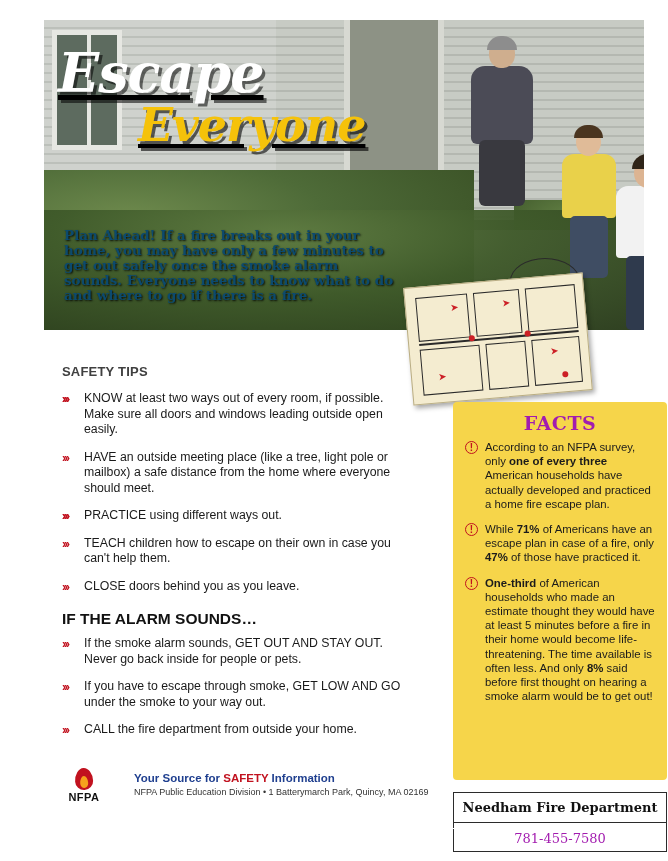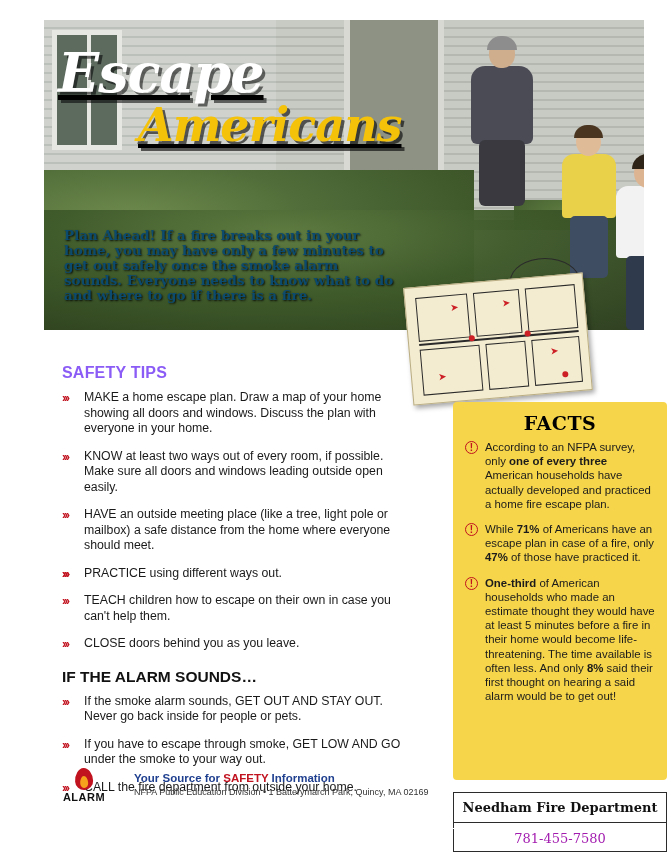--- a/index.html
+++ b/index.html
@@ -150,22 +150,22 @@
   }
 
   
   .content {
     position: absolute;
     left: 44px; top: 340px; width: 600px;
   }
   .section-head {
     font-family: "Liberation Sans", sans-serif;
     font-weight: bold;
-    font-size: 16px;
-    color: #8b5cf6;
+    font-size: 13px;
+    color: #404040;
     margin: 0 0 8px 18px;
     letter-spacing: .2px;
   }
   .tips {
     position: absolute;
     left: 18px; top: 24px; width: 345px;
   }
   .tip {
     position: relative;
     padding-left: 22px;
@@ -196,21 +196,21 @@
     width: 214px; height: 378px;
     background: #f6d54a;
     border-radius: 4px;
   }
   .facts h2 {
     margin: 10px 0 6px 0;
     text-align: center;
     font-family: "DejaVu Serif", serif;
     font-weight: bold;
     font-size: 19px;
-    color: #000000;
+    color: #a21caf;
     letter-spacing: .5px;
   }
   .fact {
     position: relative;
     margin: 0 12px 11px 12px;
     padding-left: 20px;
     font-size: 11.4px;
     line-height: 14.2px;
     color: #1b1b1b;
   }
@@ -325,21 +325,21 @@
     <div class="person p-kid2">
       <div class="body"></div>
         <div class="legs"></div>
         <div class="head"></div>
         <div class="hair"></div>
     </div>
   </div>
 
   <div class="title-wrap">
     <div class="title-escape">Escape</div>
-    <div class="title-planning">Americans</div>
+    <div class="title-planning">Everyone</div>
   </div>
 
   <div class="intro">Plan Ahead! If a fire breaks out in your home, you may have only a few minutes to get out safely once the smoke alarm sounds. Everyone needs to know what to do and where to go if there is a fire.</div>
 
   <div class="smokebubble"></div>
   <div class="floorplan">
     <div class="fp-room" style="left:10px;  top:10px;  width:52px; height:44px;"></div>
     <div class="fp-room" style="left:68px;  top:10px;  width:46px; height:44px;"></div>
     <div class="fp-room" style="left:120px; top:10px;  width:50px; height:44px;"></div>
     <div class="fp-room" style="left:10px;  top:62px;  width:60px; height:46px;"></div>
@@ -353,21 +353,21 @@
     <div class="fp-dot" style="left:60px; top:52px;"></div>
     <div class="fp-dot" style="left:116px; top:52px;"></div>
     <div class="fp-dot" style="left:150px; top:96px;"></div>
   </div>
 
   <div class="content">
 
     <div class="tips">
       <div class="section-head" style="margin-left:0">SAFETY TIPS</div>
       <div id="safety-list">
-          <div class="tip"><span class="chev">›››</span><span>MAKE a home escape plan. Draw a map of your home showing all doors and windows. Discuss the plan with everyone in your home.</span></div>
+          <div class="tip"><span class="chev">›››</span></div>
           <div class="tip"><span class="chev">›››</span><span>KNOW at least two ways out of every room, if possible. Make sure all doors and windows leading outside open easily.</span></div>
           <div class="tip"><span class="chev">›››</span><span>HAVE an outside meeting place (like a tree, light pole or mailbox) a safe distance from the home where everyone should meet.</span></div>
           <div class="tip"><span class="chev">›››</span></div>
           <div class="tip"><span class="chev">›››</span><span>PRACTICE using different ways out.</span></div>
           <div class="tip"><span class="chev">›››</span><span>TEACH children how to escape on their own in case you can't help them.</span></div>
           <div class="tip"><span class="chev">›››</span><span>CLOSE doors behind you as you leave.</span></div>
         </div>
 
       <div class="alarm-head">IF THE ALARM SOUNDS…</div>
       <div id="alarm-list">
@@ -375,35 +375,35 @@
           <div class="tip"><span class="chev">›››</span><span>If you have to escape through smoke, GET LOW AND GO under the smoke to your way out.</span></div>
           <div class="tip"><span class="chev">›››</span><span>CALL the fire department from outside your home.</span></div>
         </div>
     </div>
 
     <div class="facts">
       <h2>FACTS</h2>
       <div id="facts-list">
           <div class="fact"><span class="bang">!</span><span><span>According to an NFPA survey, only </span><b>one of every three</b><span> American households have actually developed and practiced a home fire escape plan.</span></span></div>
           <div class="fact"><span class="bang">!</span><span><span>While </span><b>71%</b><span> of Americans have an escape plan in case of a fire, only </span><b>47%</b><span> of those have practiced it.</span></span></div>
-          <div class="fact"><span class="bang">!</span><span><b>One-third</b><span> of American households who made an estimate thought they would have at least 5 minutes before a fire in their home would become life-threatening. The time available is often less. And only </span><b>8%</b><span> said their first thought on hearing a said alarm would be to get out!</span></span></div>
+          <div class="fact"><span class="bang">!</span><span><b>One-third</b><span> of American households who made an estimate thought they would have at least 5 minutes before a fire in their home would become life-threatening. The time available is often less. And only </span><b>8%</b><span> said before first thought on hearing a smoke alarm would be to get out!</span></span></div>
         </div>
     </div>
 
     <div class="firedept">
       <div class="fd-name">Needham Fire Department</div>
       <div class="fd-rule"></div>
       <div class="fd-phone">781-455-7580</div>
     </div>
   </div>
 
   <div class="footer">
     <div class="nfpa-logo">
       <div class="flame"></div>
-      <div class="nfpa-text">ALARM</div>
+      <div class="nfpa-text">NFPA</div>
     </div>
     <div class="footer-main">
       <div class="fsource">
         <span class="blue">Your Source for </span><span>SAFETY</span><span class="blue"> Information</span>
       </div>
       <div class="faddr">NFPA Public Education Division • 1 Batterymarch Park, Quincy, MA  02169</div>
     </div>
   </div>
 
   <div class="redline"></div>

